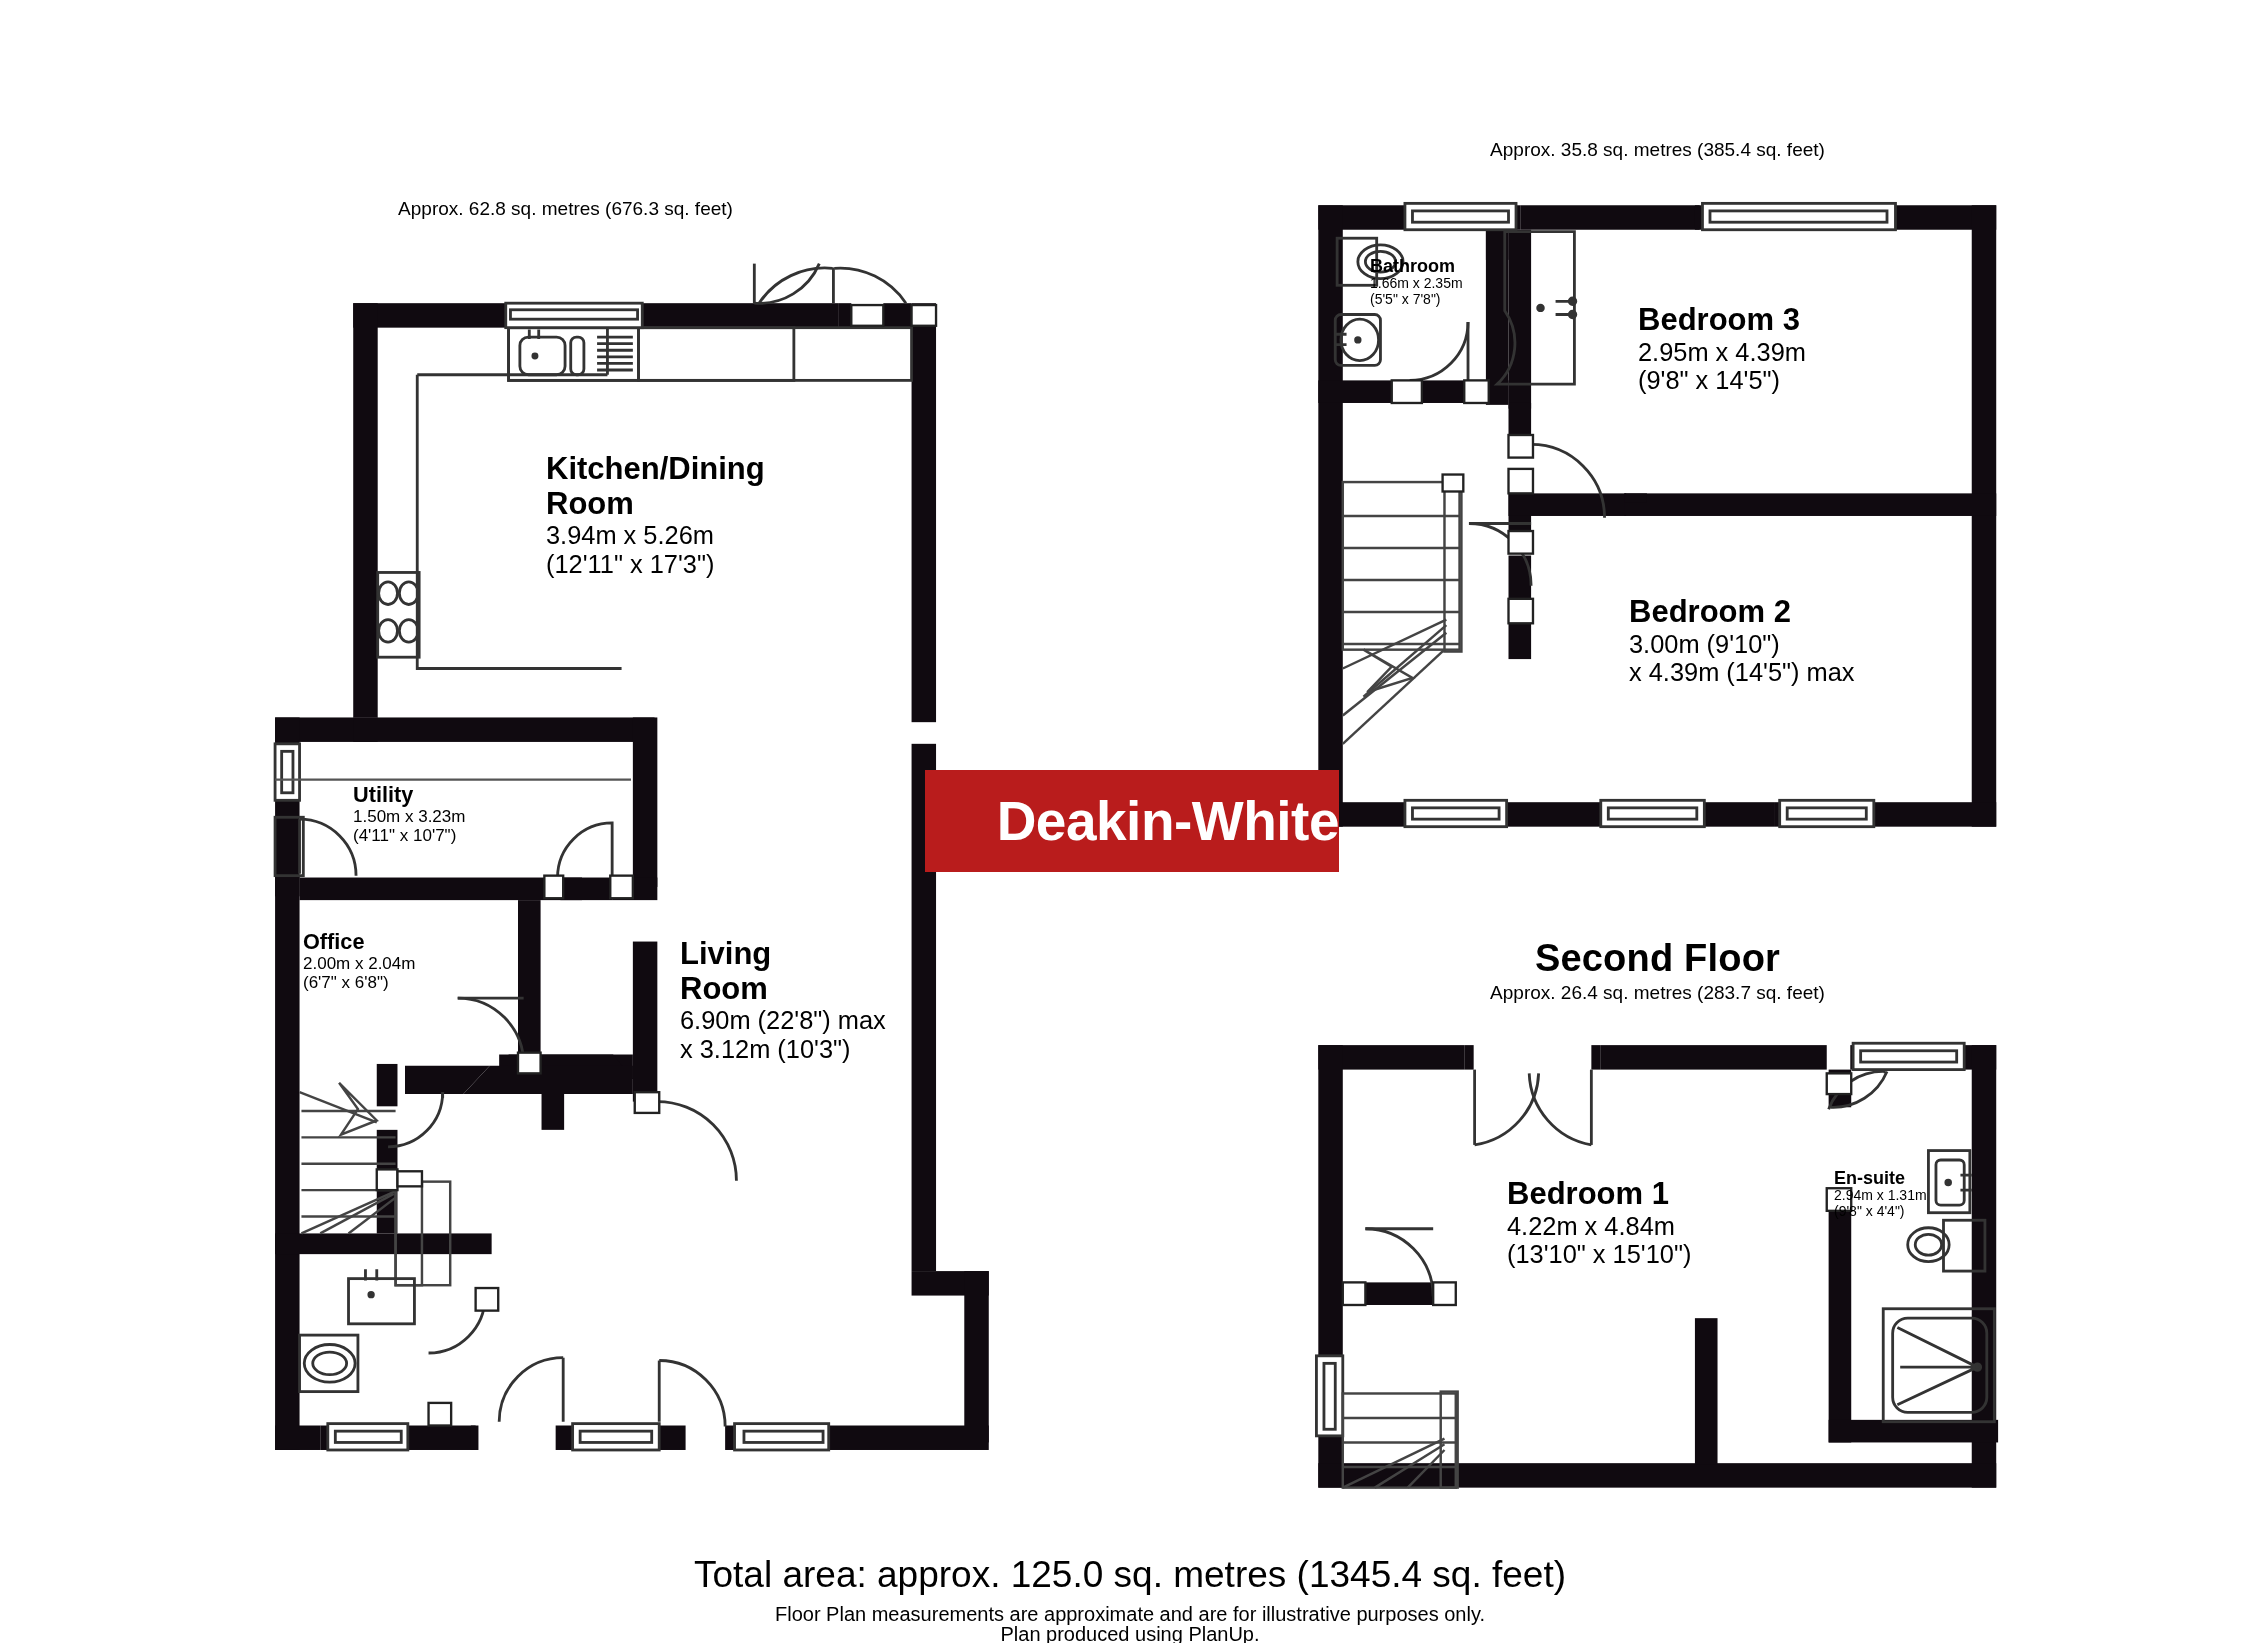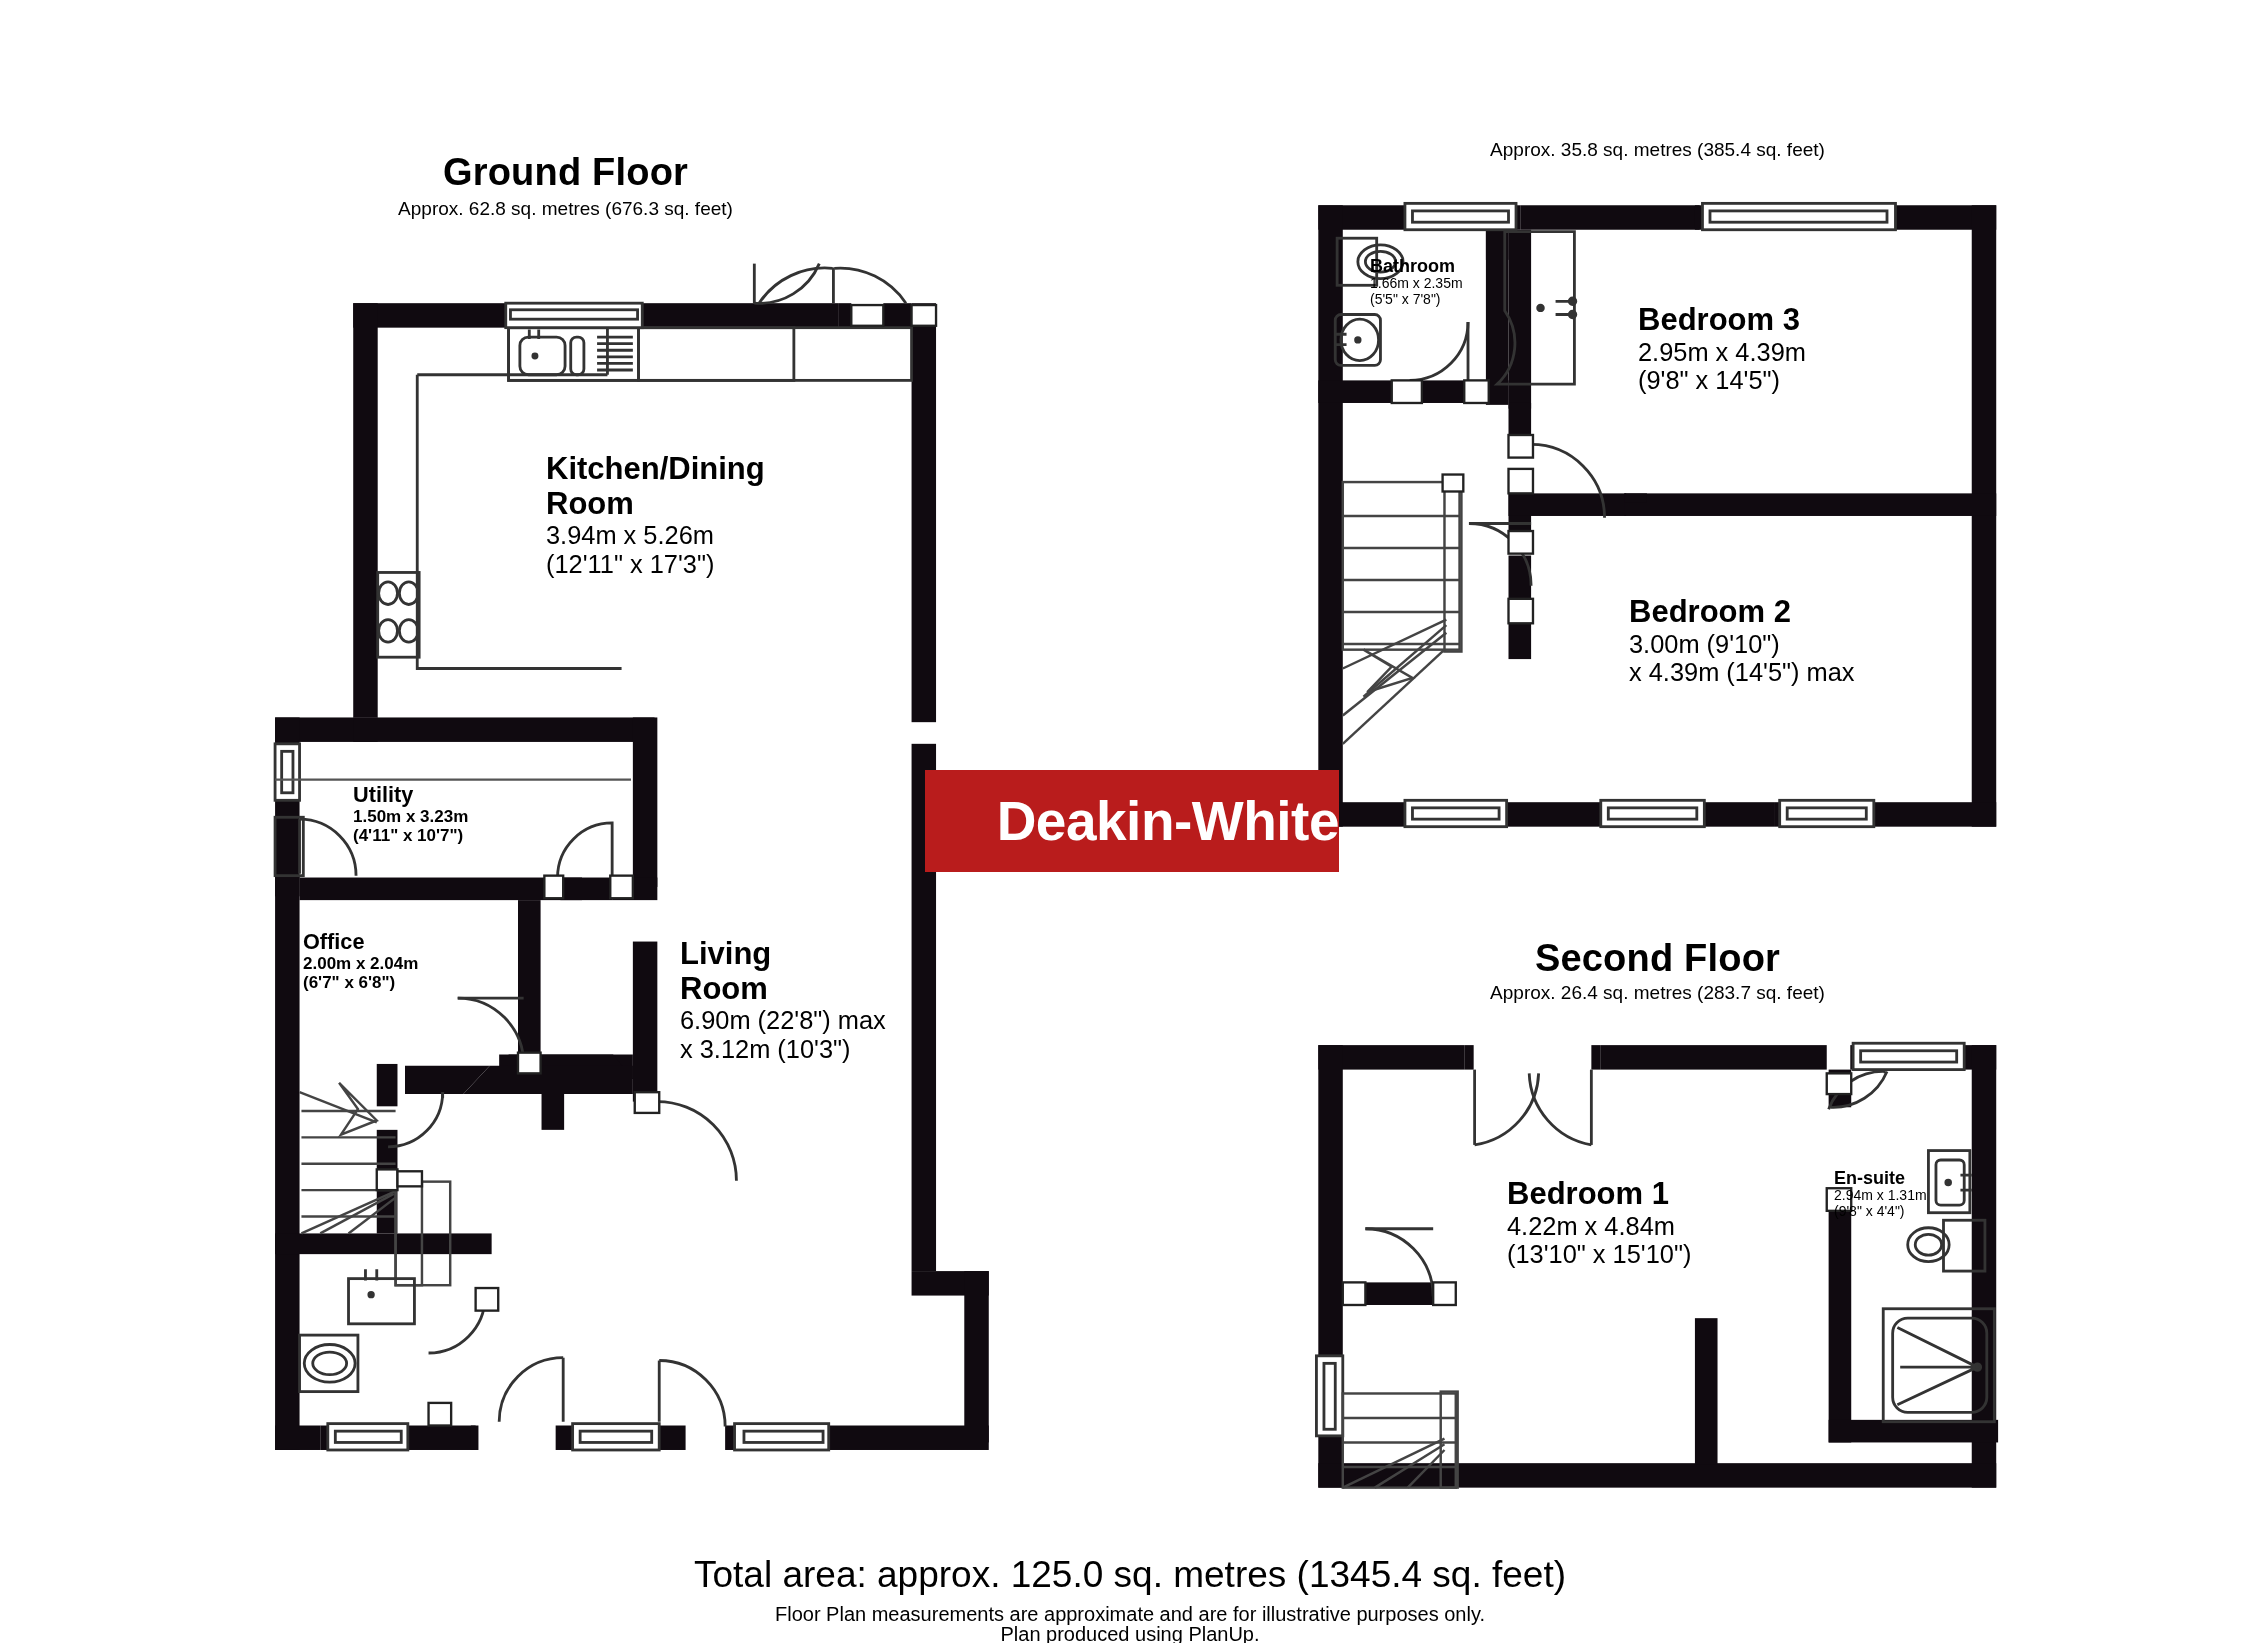--- a/index.html
+++ b/index.html
@@ -51,21 +51,21 @@
     font-weight: bold;
     font-size: 31px;
   }
   .room-label .rdim {
     display: block;
     font-size: 25.4px;
   }
   .room-label.small .rname { font-size: 18px; }
   .room-label.small .rdim  { font-size: 14px; }
   .room-label.mid .rname { font-size: 21.7px; }
-  .room-label.mid .rdim  { font-size: 17px; font-weight: bold; }
+  .room-label.mid .rdim  { font-size: 17px; }
 
   .footer-total {
     position: absolute;
     width: 100%;
     text-align: center;
     font-size: 37px;
     white-space: nowrap;
   }
   .footer-note {
     position: absolute;
@@ -505,21 +505,20 @@
         <rect x="1522" y="1362" width="24" height="24"></rect>
       </g>
 
     </g>
   </svg>
 
   <div class="watermark" style="left:925px; top:770px; width:414px; height:102px;">
     <span>Deakin-White</span>
   </div>
 
-  <div class="title" style="left:330px; top:151px; width:471px;">Ground Floor</div>
   <div class="subtitle" style="left:330px; top:198px; width:471px;">Approx. 62.8 sq. metres (676.3 sq. feet)</div>
 
   <div class="room-label" style="left:546px; top:452px; width:245px;">
     <span class="rname">Kitchen/Dining</span>
     <span class="rname">Room</span>
     <span class="rdim">3.94m x 5.26m</span>
     <span class="rdim">(12'11" x 17'3")</span>
   </div>
 
   <div class="room-label mid" style="left:353px; top:783px; width:235px;">

